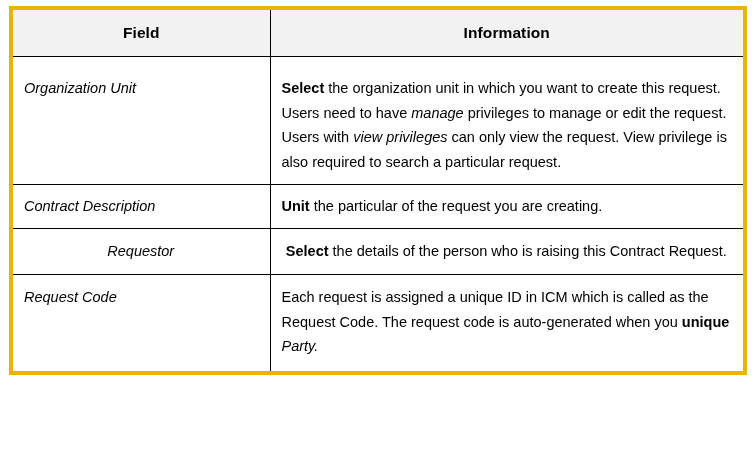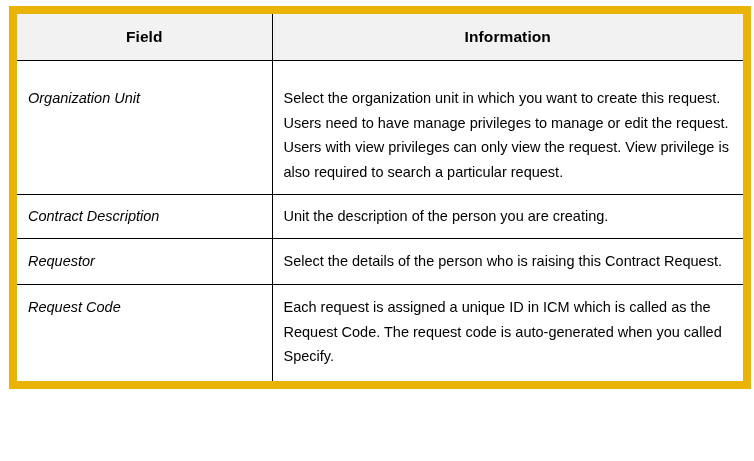--- a/index.html
+++ b/index.html
@@ -38,21 +38,21 @@
   }
 
   table.field-table,
   table.field-table th,
   table.field-table td {
     border: 1px solid #000000;
   }
 
   
   table.field-table {
-    border: 8px solid #eab308;
+    border: 4px solid #eab308;
   }
 
   col.col-field  { width: 259px; }
   col.col-desc   { width: 475px; }
 
   table.field-table th {
     background: #f2f2f2;
     font-weight: bold;
     font-size: 15.5px;
     text-align: center;
@@ -72,28 +72,28 @@
   td.field-cell {
     font-style: italic;
     padding-left: 11px;
   }
 
   td.desc-cell {
     padding-left: 13px;
     padding-right: 10px;
   }
 
-  .b { font-weight: normal; font-style: normal; }
-  .i { font-weight: normal; }
+  .b { font-weight: bold; font-style: normal; }
+  .i { font-style: italic; font-weight: normal; }
 
   
-  tr[data-row="0"] td { padding-top: 25px;  padding-bottom: 10px; }
+  tr[data-row="0"] td { padding-top: 19px;  padding-bottom: 10px; }
   tr[data-row="1"] td { padding-top: 9px;  padding-bottom: 9px;  }
   tr[data-row="2"] td { padding-top: 9px;  padding-bottom: 10px; }
-  tr[data-row="3"] td { padding-top: 10px; padding-bottom: 11px; }
+  tr[data-row="3"] td { padding-top: 10px; padding-bottom: 11px; text-align: center; }
   tr[data-row="4"] td { padding-top: 10px; padding-bottom: 12px; }
 </style>
 </head>
 <body>
 
 <div class="page">
   <div class="table-wrap">
     <table class="field-table">
       <colgroup>
         <col class="col-field">
@@ -105,26 +105,26 @@
           <th>Information</th>
         </tr>
       </thead>
       <tbody>
         <tr data-row="0">
           <td class="field-cell">Organization Unit</td>
           <td class="desc-cell"><span class="b">Select</span><span> the organization unit in which you want to create this request. Users need to have </span><span class="i">manage</span><span> privileges to manage or edit the request. Users with </span><span class="i">view privileges</span><span> can only view the request. View privilege is also required to search a particular request.</span></td>
         </tr>
         <tr data-row="1">
           <td class="field-cell">Contract Description</td>
-          <td class="desc-cell"><span class="b">Unit</span><span> the description of the person you are creating.</span></td>
+          <td class="desc-cell"><span class="b">Unit</span><span> the particular of the request you are creating.</span></td>
         </tr>
         <tr data-row="3">
           <td class="field-cell">Requestor</td>
           <td class="desc-cell"><span class="b">Select</span><span> the details of the person who is raising this Contract Request.</span></td>
         </tr>
         <tr data-row="4">
           <td class="field-cell">Request Code</td>
-          <td class="desc-cell"><span>Each request is assigned a unique ID in ICM which is called as the Request Code. The request code is auto-generated when you </span><span class="b">called</span><span> </span><span class="i">Specify.</span></td>
+          <td class="desc-cell"><span>Each request is assigned a unique ID in ICM which is called as the Request Code. The request code is auto-generated when you </span><span class="b">unique</span><span> </span><span class="i">Party.</span></td>
         </tr>
       </tbody>
     </table>
   </div>
 </div>
 
 </body></html>

